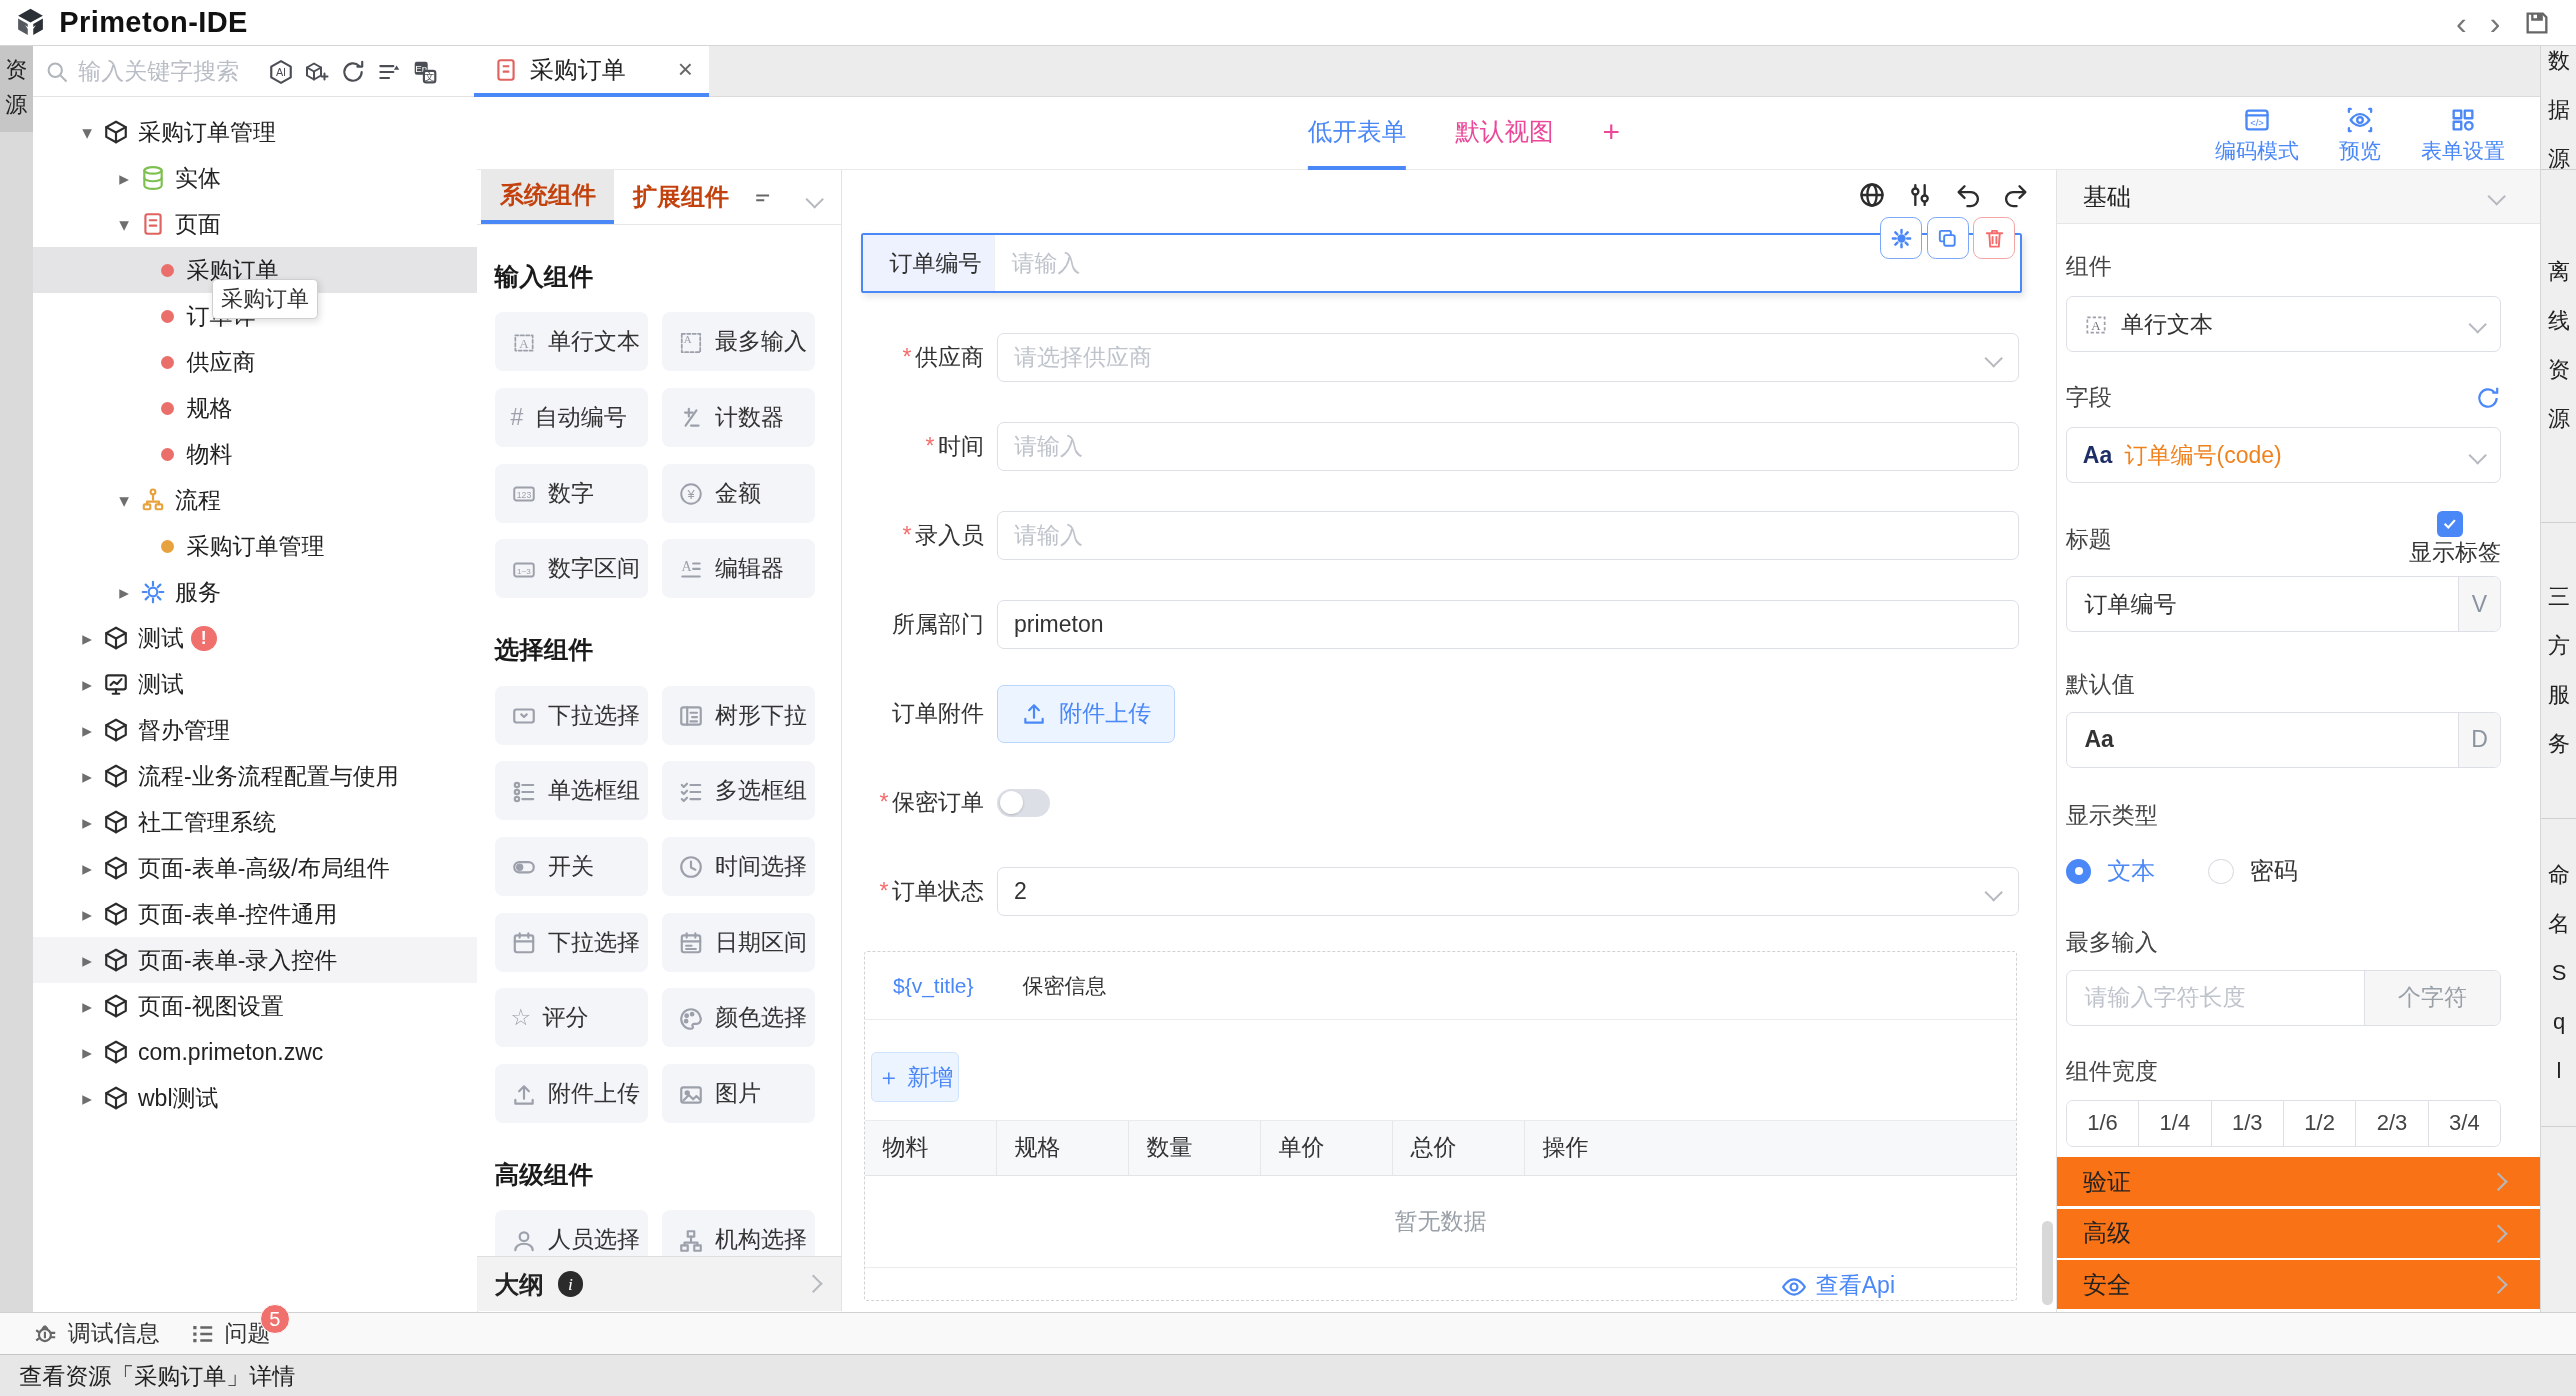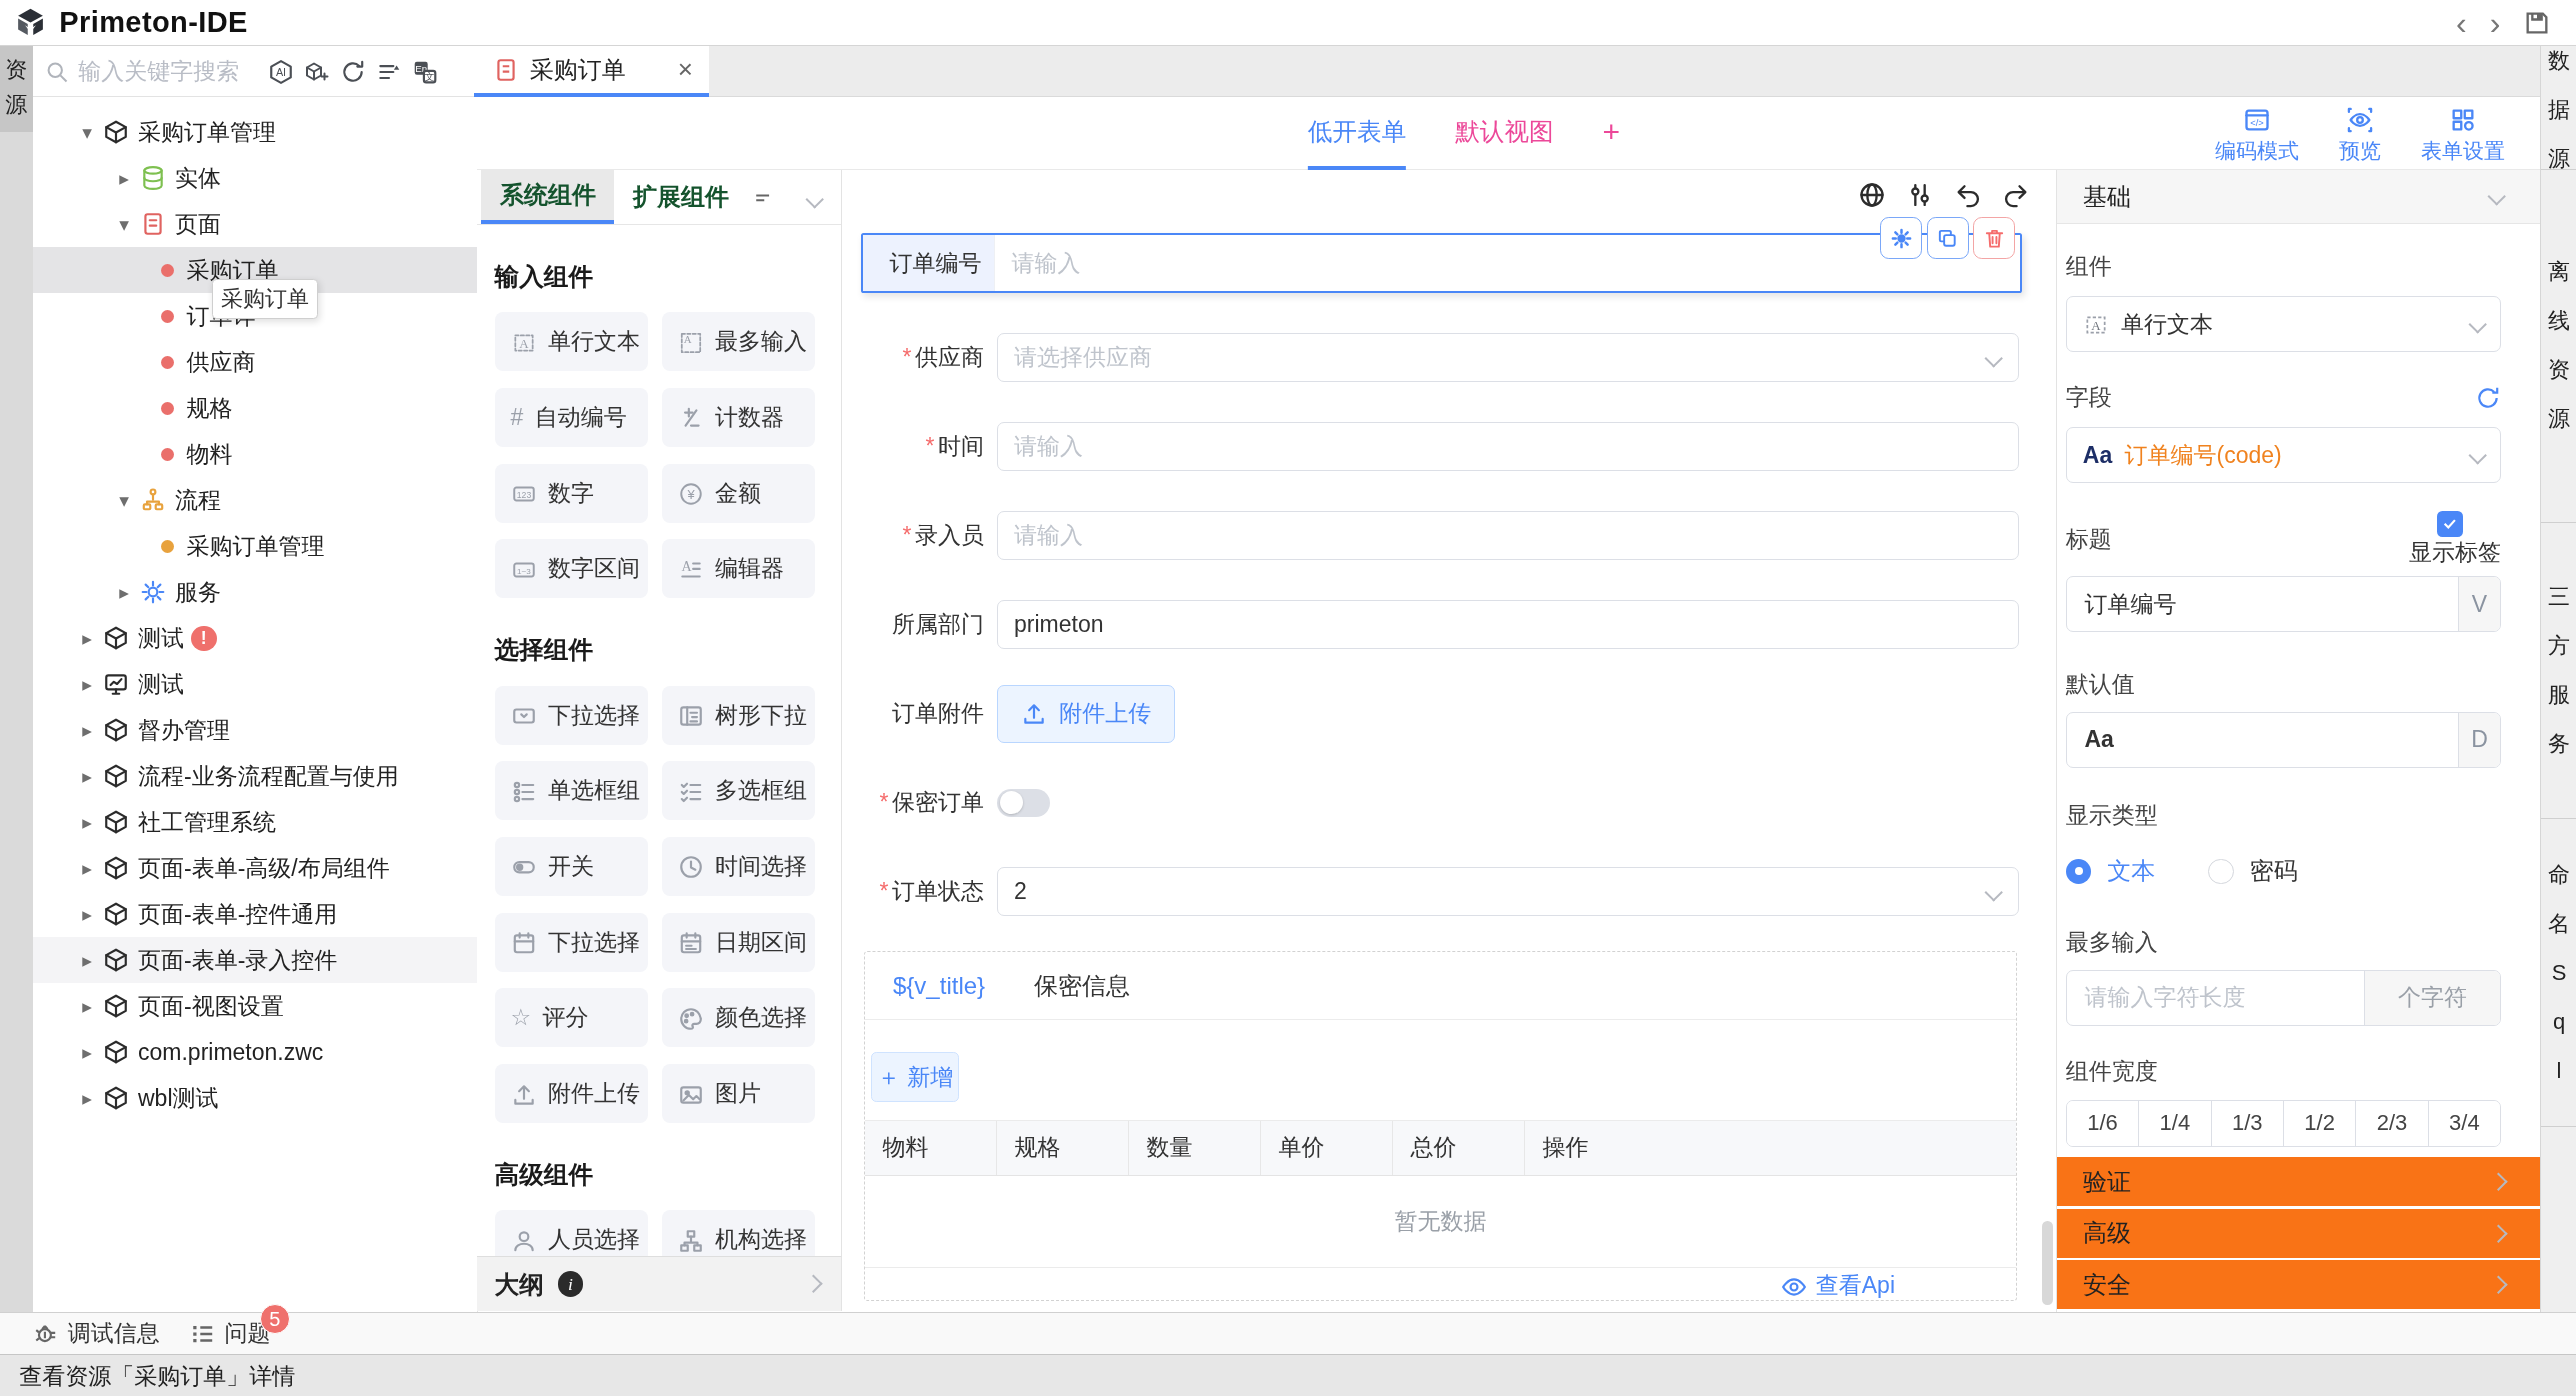--- a/index.html
+++ b/index.html
@@ -52,21 +52,21 @@
   .vtab{display:flex;align-items:center;font-size:24.6px;color:#ec4899;box-sizing:border-box;border-bottom:4.4px solid transparent;}
   .vtab.active{color:#4a87f7;border-bottom-color:#4a87f7;}
   .vtab.plus{font-size:30px;}
   #hdr-actions{position:absolute;right:35px;top:8px;display:flex;gap:40px;}
   .haction{display:flex;flex-direction:column;align-items:center;gap:3.5px;color:#4a87f7;}
   .haction .hlabel{font-size:21px;}
 
   
   #palette{position:absolute;left:477px;top:170px;width:365px;height:1087px;background:#fff;border-right:0.9px solid #e3e3e3;box-sizing:border-box;overflow:hidden;}
   #palette-tabs{height:54px;border-bottom:0.9px solid #e6e6e6;display:flex;align-items:stretch;padding-left:4.4px;position:relative;}
-  .ptab{display:flex;align-items:center;padding:0 18.5px;font-size:24px;font-weight:bold;color:#14532d;box-sizing:border-box;}
+  .ptab{display:flex;align-items:center;padding:0 18.5px;font-size:24px;font-weight:bold;color:#c2410c;box-sizing:border-box;}
   .ptab.active{background:#e9e9e9;border-bottom:4.4px solid #4a87f7;}
   #palette-tabs .mico{align-self:center;margin-left:5.3px;color:#666;}
   #palette-tabs .pchev{position:absolute;right:19.3px;top:23px;}
   .psec-title{font-size:24.6px;font-weight:bold;color:#1a1a1a;margin:35px 0 19.3px 17.6px;}
   .pgrid{display:grid;grid-template-columns:153px 153px;gap:16.7px 14px;margin-left:17.6px;}
   .pitem{height:59px;background:#f4f5f9;border-radius:8px;display:flex;align-items:center;padding-left:16px;box-sizing:border-box;gap:11.4px;color:#9ba0aa;}
   .pitem .plabel{font-size:23px;color:#333;}
   #palette-footer{position:absolute;left:477px;top:1256px;width:365px;height:55px;background:#f2f2f2;border-top:0.9px solid #dedede;border-right:0.9px solid #e3e3e3;box-sizing:border-box;display:flex;align-items:center;padding:0 21px 0 17.6px;}
   #palette-footer .olabel{font-size:24.6px;font-weight:bold;color:#222;}
   #palette-footer .info{width:25.5px;height:25.5px;border-radius:50%;background:#2b2b2b;color:#fff;font-size:17.6px;font-style:italic;font-family:"Liberation Serif",serif;display:flex;align-items:center;justify-content:center;margin-left:14px;}
@@ -92,21 +92,21 @@
   .fbtn.gear{border:1.8px solid #7aa7f8;color:#4a87f7;}
   .fbtn.copy{border:1.8px solid #7aa7f8;color:#4a87f7;}
   .fbtn.trash{border:1.8px solid #f3a5a5;color:#f56c6c;}
   .upload-btn{height:56px;padding:0 23px;background:#ecf4ff;border:1.8px solid #b9d6ff;border-radius:7px;display:flex;align-items:center;gap:12.3px;color:#4a87f7;font-size:23px;}
   .switch{width:53px;height:28px;border-radius:14px;background:#dcdfe6;position:relative;}
   .switch .knob{position:absolute;left:2.6px;top:2.6px;width:23px;height:23px;border-radius:50%;background:#fff;box-shadow:0 0.9px 2.6px rgba(0,0,0,.2);}
 
   
   #subform{position:absolute;left:22px;top:781px;width:1153px;height:350px;border:1.8px dashed #d2d2d2;border-radius:3.5px;box-sizing:border-box;background:#fff;}
   #subform .stabs{display:flex;align-items:center;gap:49px;height:67px;padding-left:28px;border-bottom:1.8px solid #ececec;}
-  .stab{font-size:24px;color:#333;}
+  .stab{font-size:21px;color:#333;}
   .stab.active{color:#4a87f7;}
   #add-btn{margin:32px 0 0 6.2px;width:86px;height:48px;background:#ecf4ff;border:0.9px solid #cfe3ff;border-radius:5.3px;display:flex;align-items:center;justify-content:center;gap:7px;color:#4a87f7;font-size:23px;}
   #stable{margin-top:17.6px;width:100%;}
   .thead{display:flex;height:54px;background:#f7f8fa;border-top:0.9px solid #ebebeb;border-bottom:0.9px solid #e4e4e4;}
   .th{display:flex;align-items:center;padding-left:17.6px;box-sizing:border-box;font-size:23px;color:#333;border-right:0.9px solid #e7e7e7;}
   .th:last-child{border-right:none;}
   .tbody{height:91px;display:flex;align-items:center;justify-content:center;color:#9aa0a8;font-size:23px;border-bottom:0.9px solid #ebebeb;}
   #api-row{height:33px;display:flex;align-items:center;justify-content:flex-end;padding-right:121px;gap:8.8px;color:#4a87f7;font-size:23px;margin-top:1.8px;}
   #canvas-scroll{position:absolute;right:3.5px;bottom:7px;width:10.5px;height:84px;border-radius:5.3px;background:#d8d8d8;}
 

